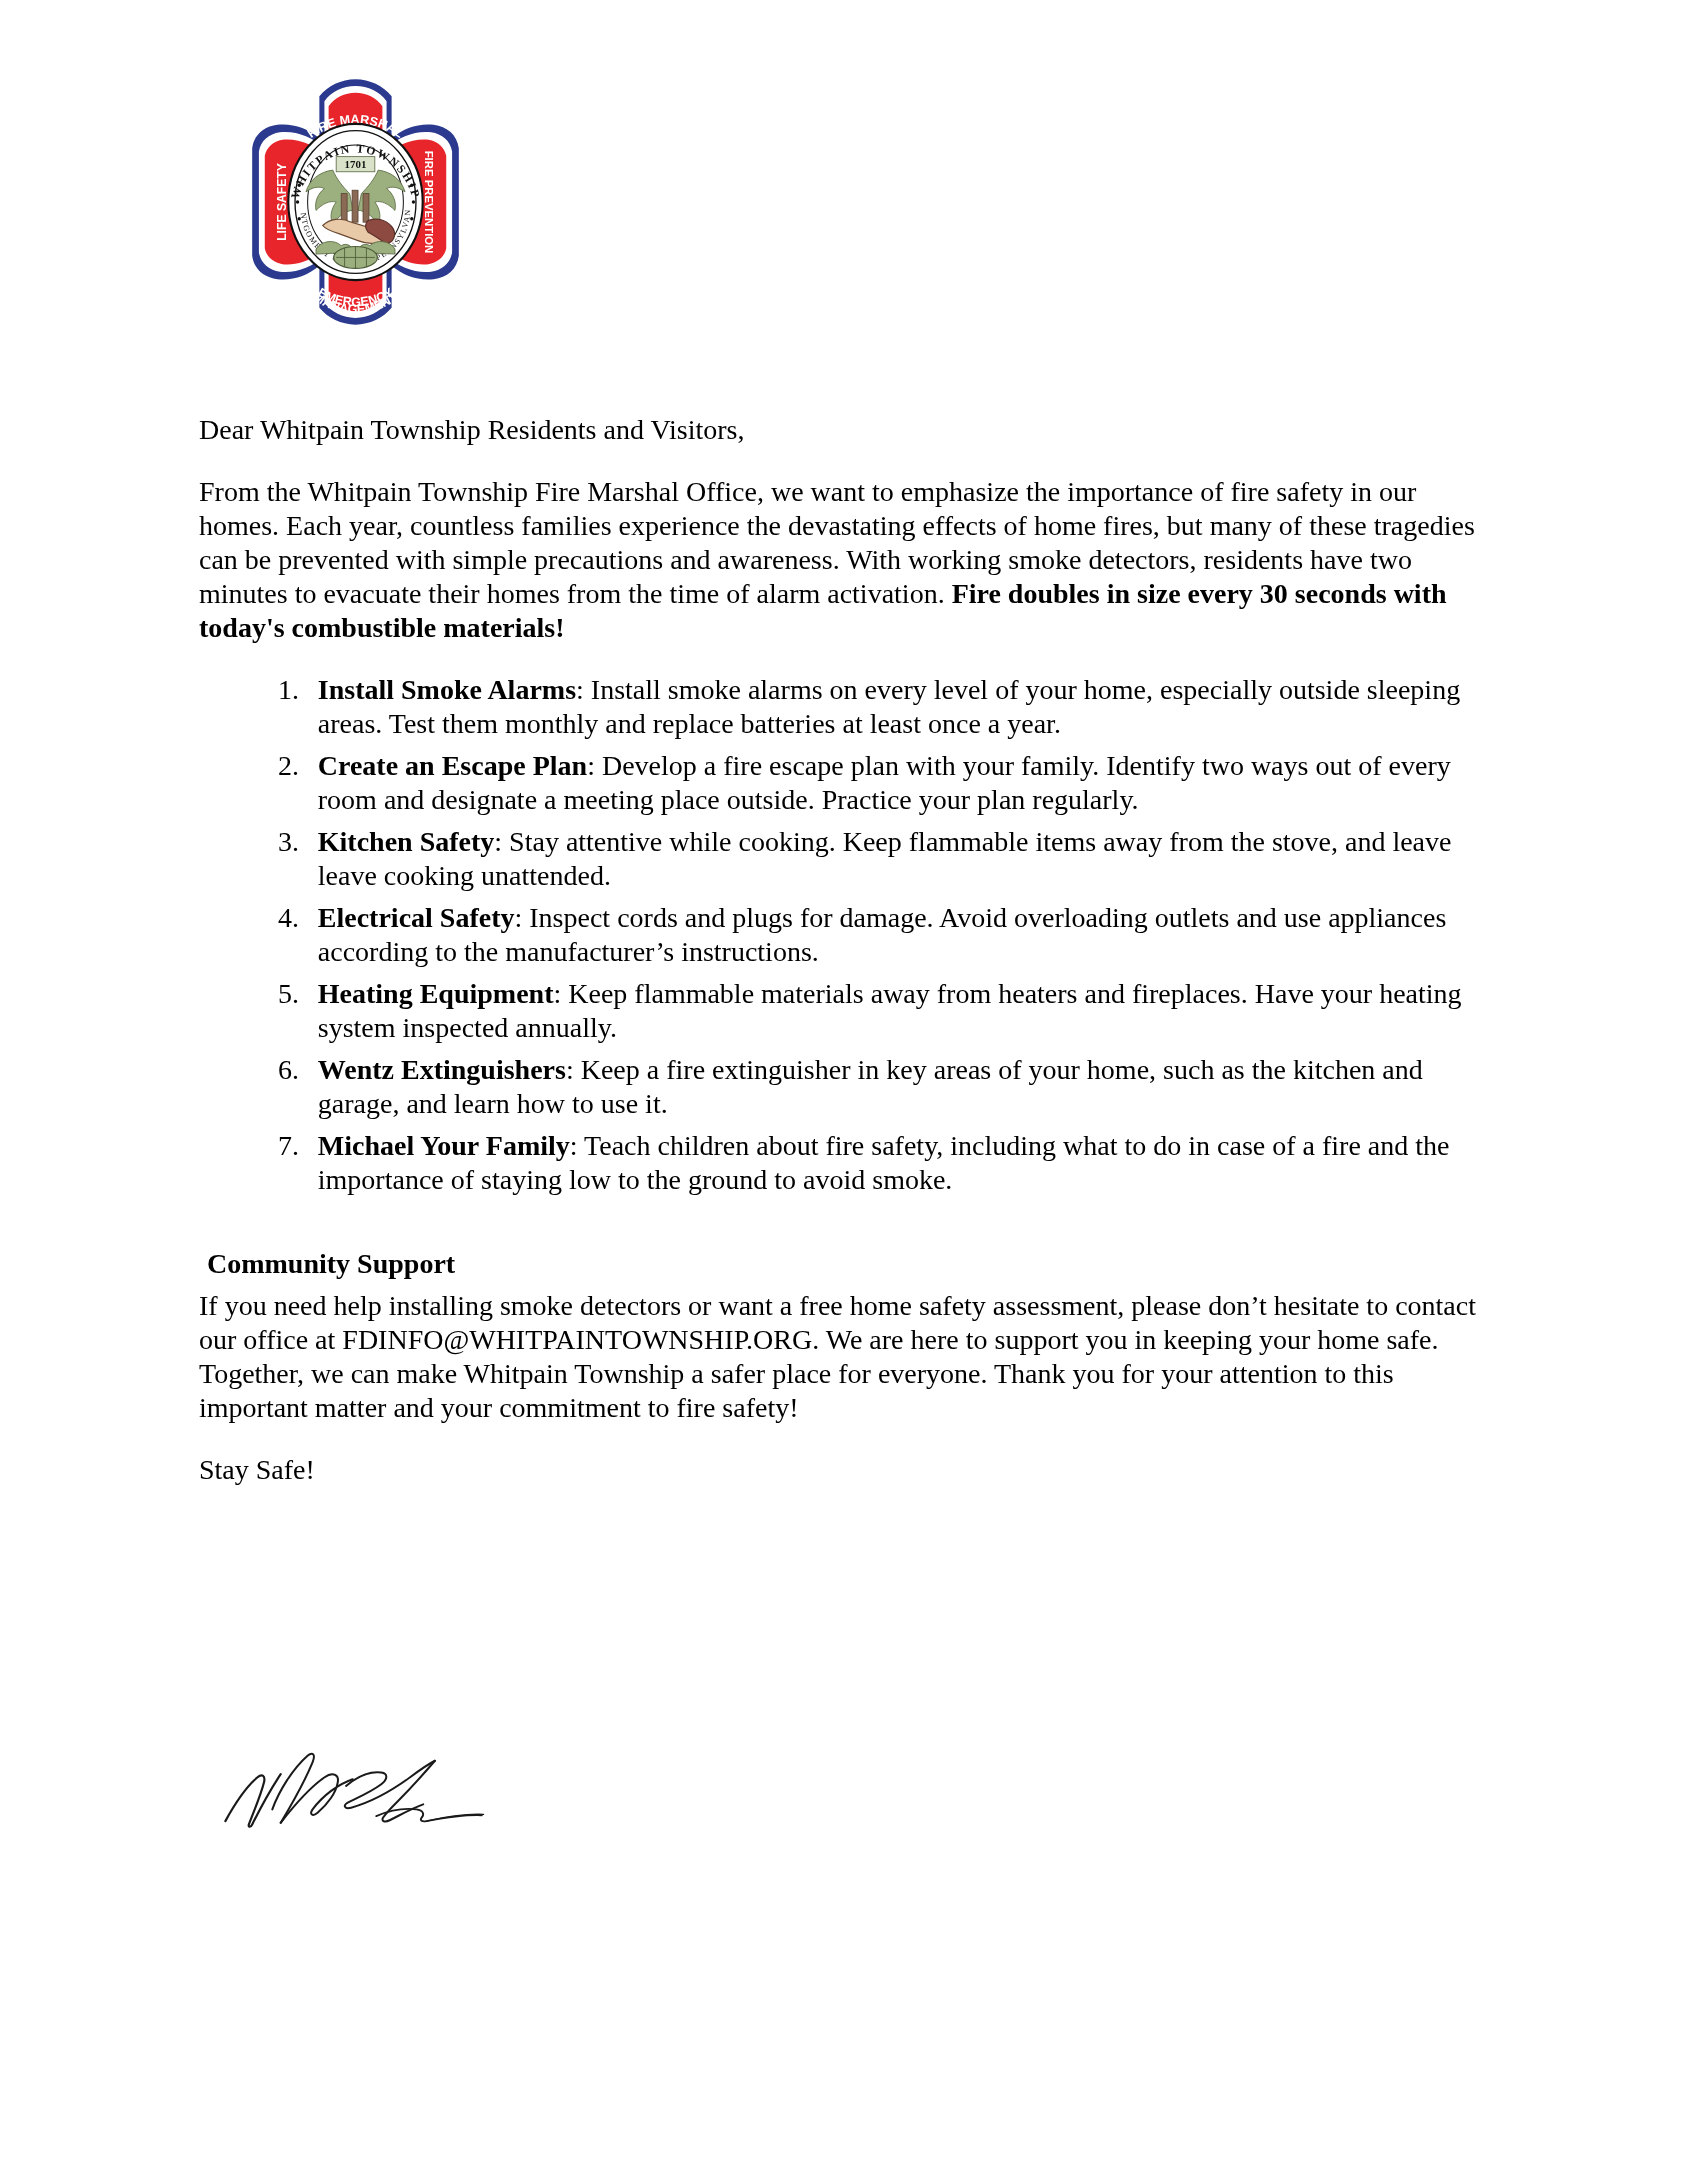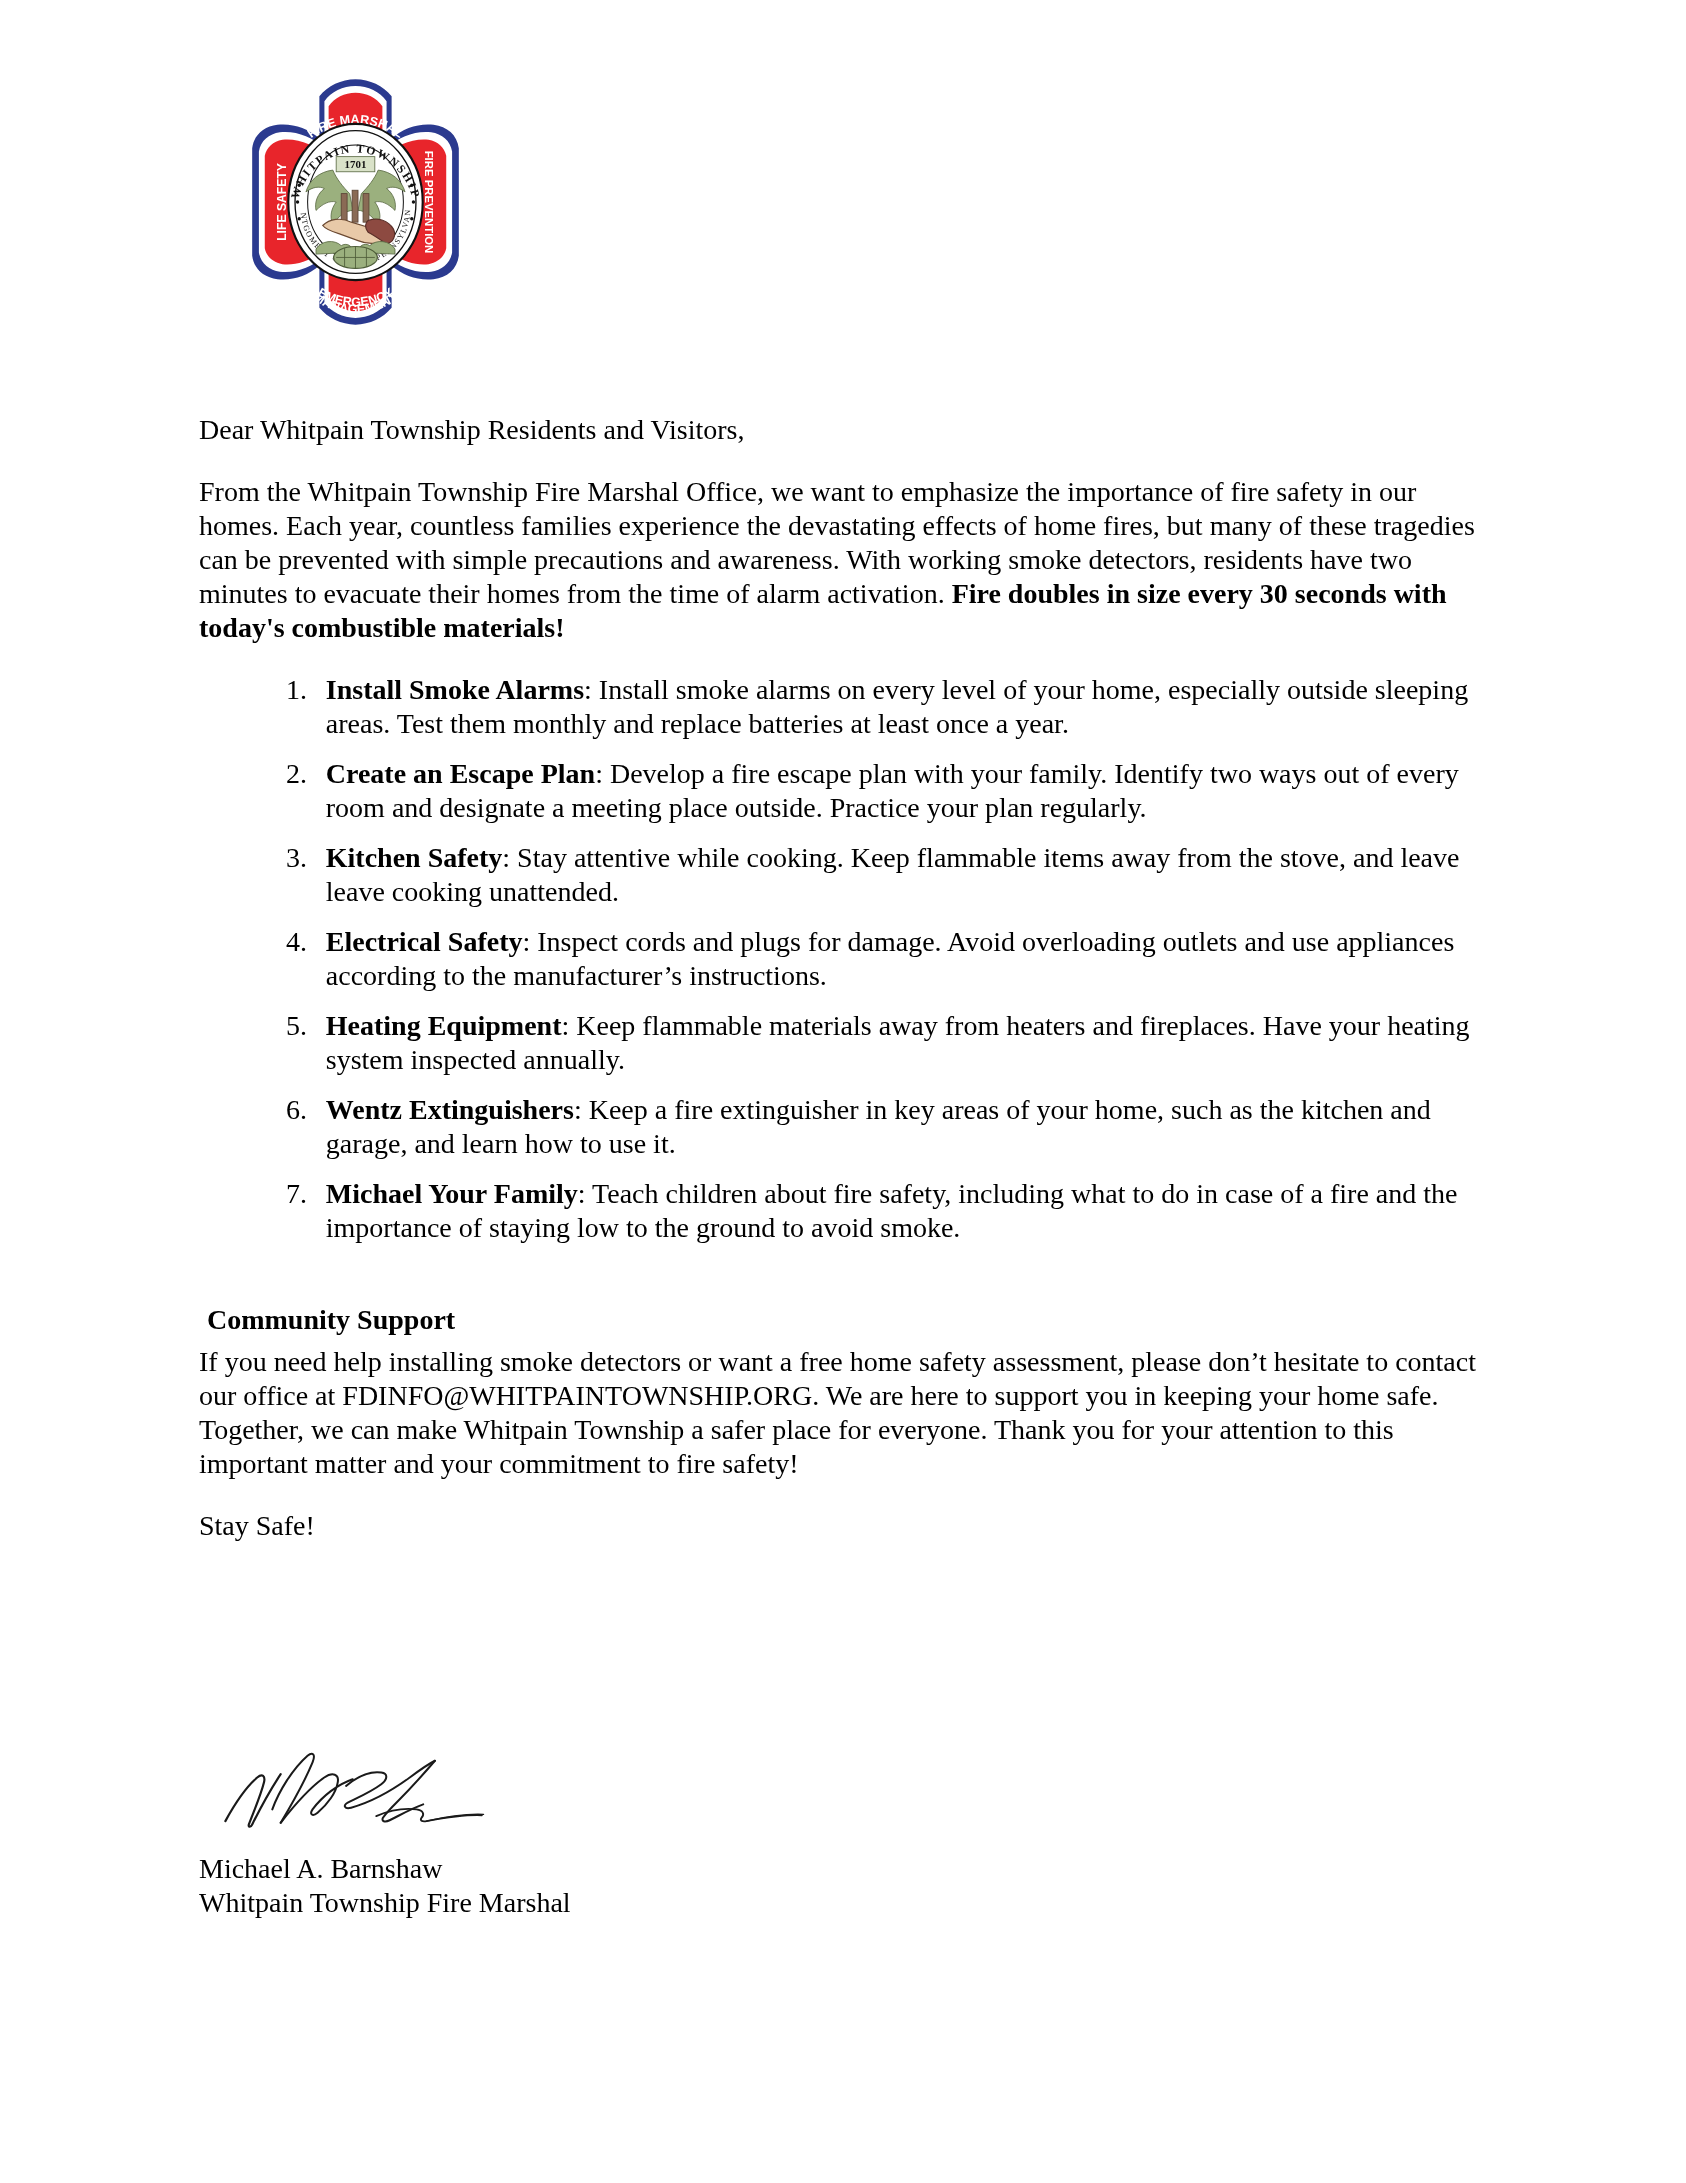--- a/index.html
+++ b/index.html
@@ -76,21 +76,21 @@
     font-weight: bold;
     margin: 0 0 0 0;
   }
 
   ol.tips {
     list-style: decimal;
     margin: 0 0 0 0;
     padding: 0 0 0 99px;
   }
   ol.tips > li {
-    margin: 16px;
+    margin: 8px;
     padding-left: 11.8px;
     line-height: 34px;
     font-family: Liberation Serif, serif;
   }
   .gap-md { height: 34px; }
 
   .section-head {
     font-weight: bold;
     margin: 8px;
   }
@@ -304,19 +304,15 @@
                  C 178 70, 204 56, 226 40 C 238 31, 248 24, 256 20" stroke-width="2.4"></path>
         <path d="M256 20 C 244 34, 228 52, 212 68 C 204 76, 198 82, 194 88
                  C 192 92, 196 94, 202 91 C 216 84, 230 76, 242 72" stroke-width="2.4"></path>
         <path d="M186 86 C 200 80, 218 76, 234 78 C 242 79, 244 84, 240 88
                  C 238 91, 240 93, 246 92 C 268 88, 292 84, 312 85" stroke-width="2.2"></path>
         <path d="M246 92 C 268 87, 292 83, 314 84" stroke-width="1.6"></path>
       </g>
     </svg>
   </div>
 
-  <div class="sig-names">
-    <div>Michael A. Barnshaw</div>
-    <div>Whitpain Township Fire Marshal</div>
-  </div>
 
 </div>
 
 
 </body></html>

